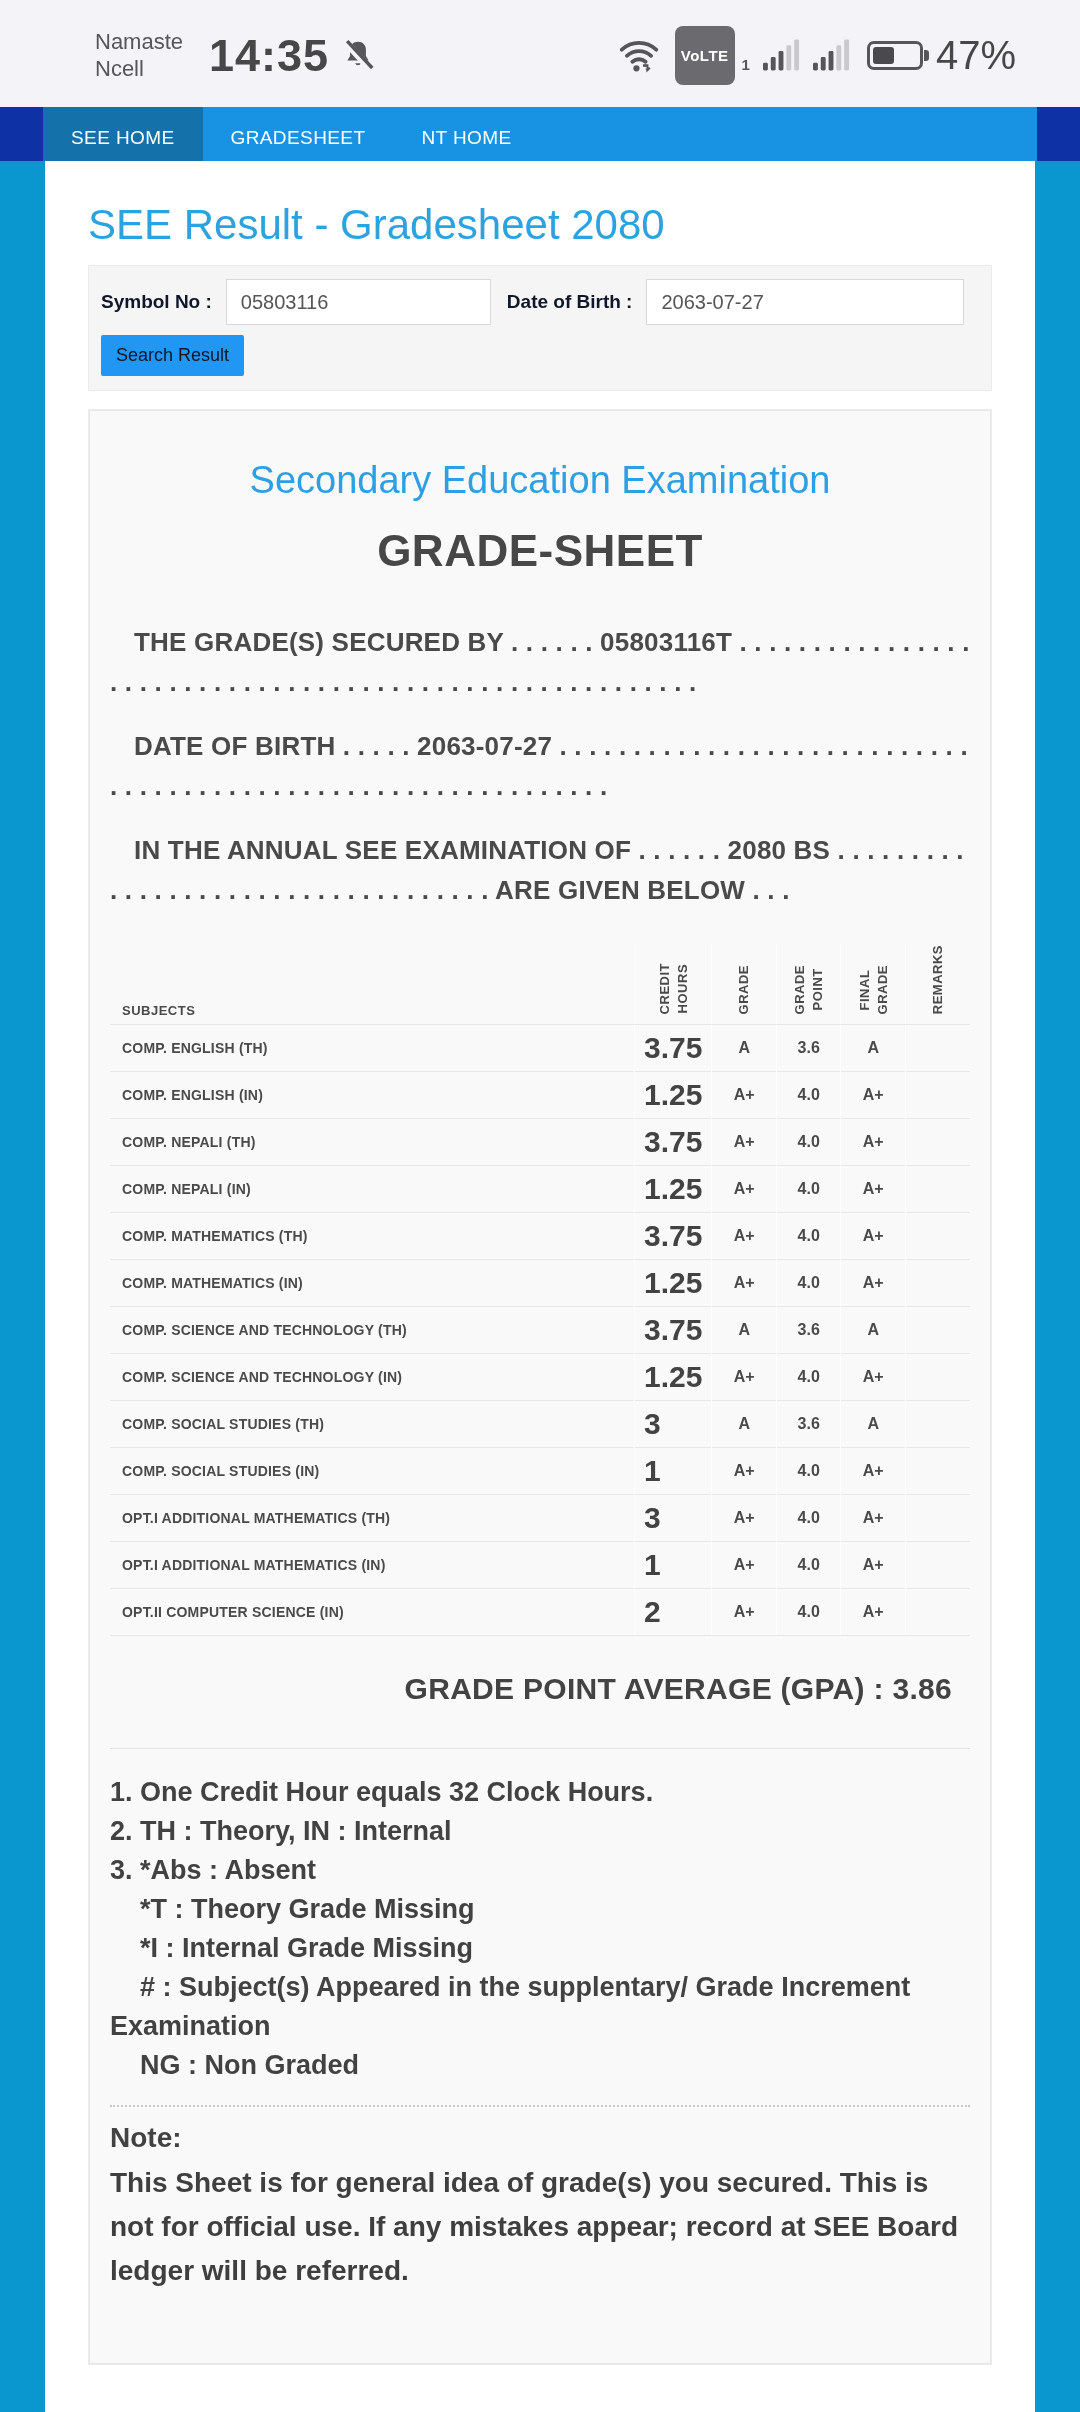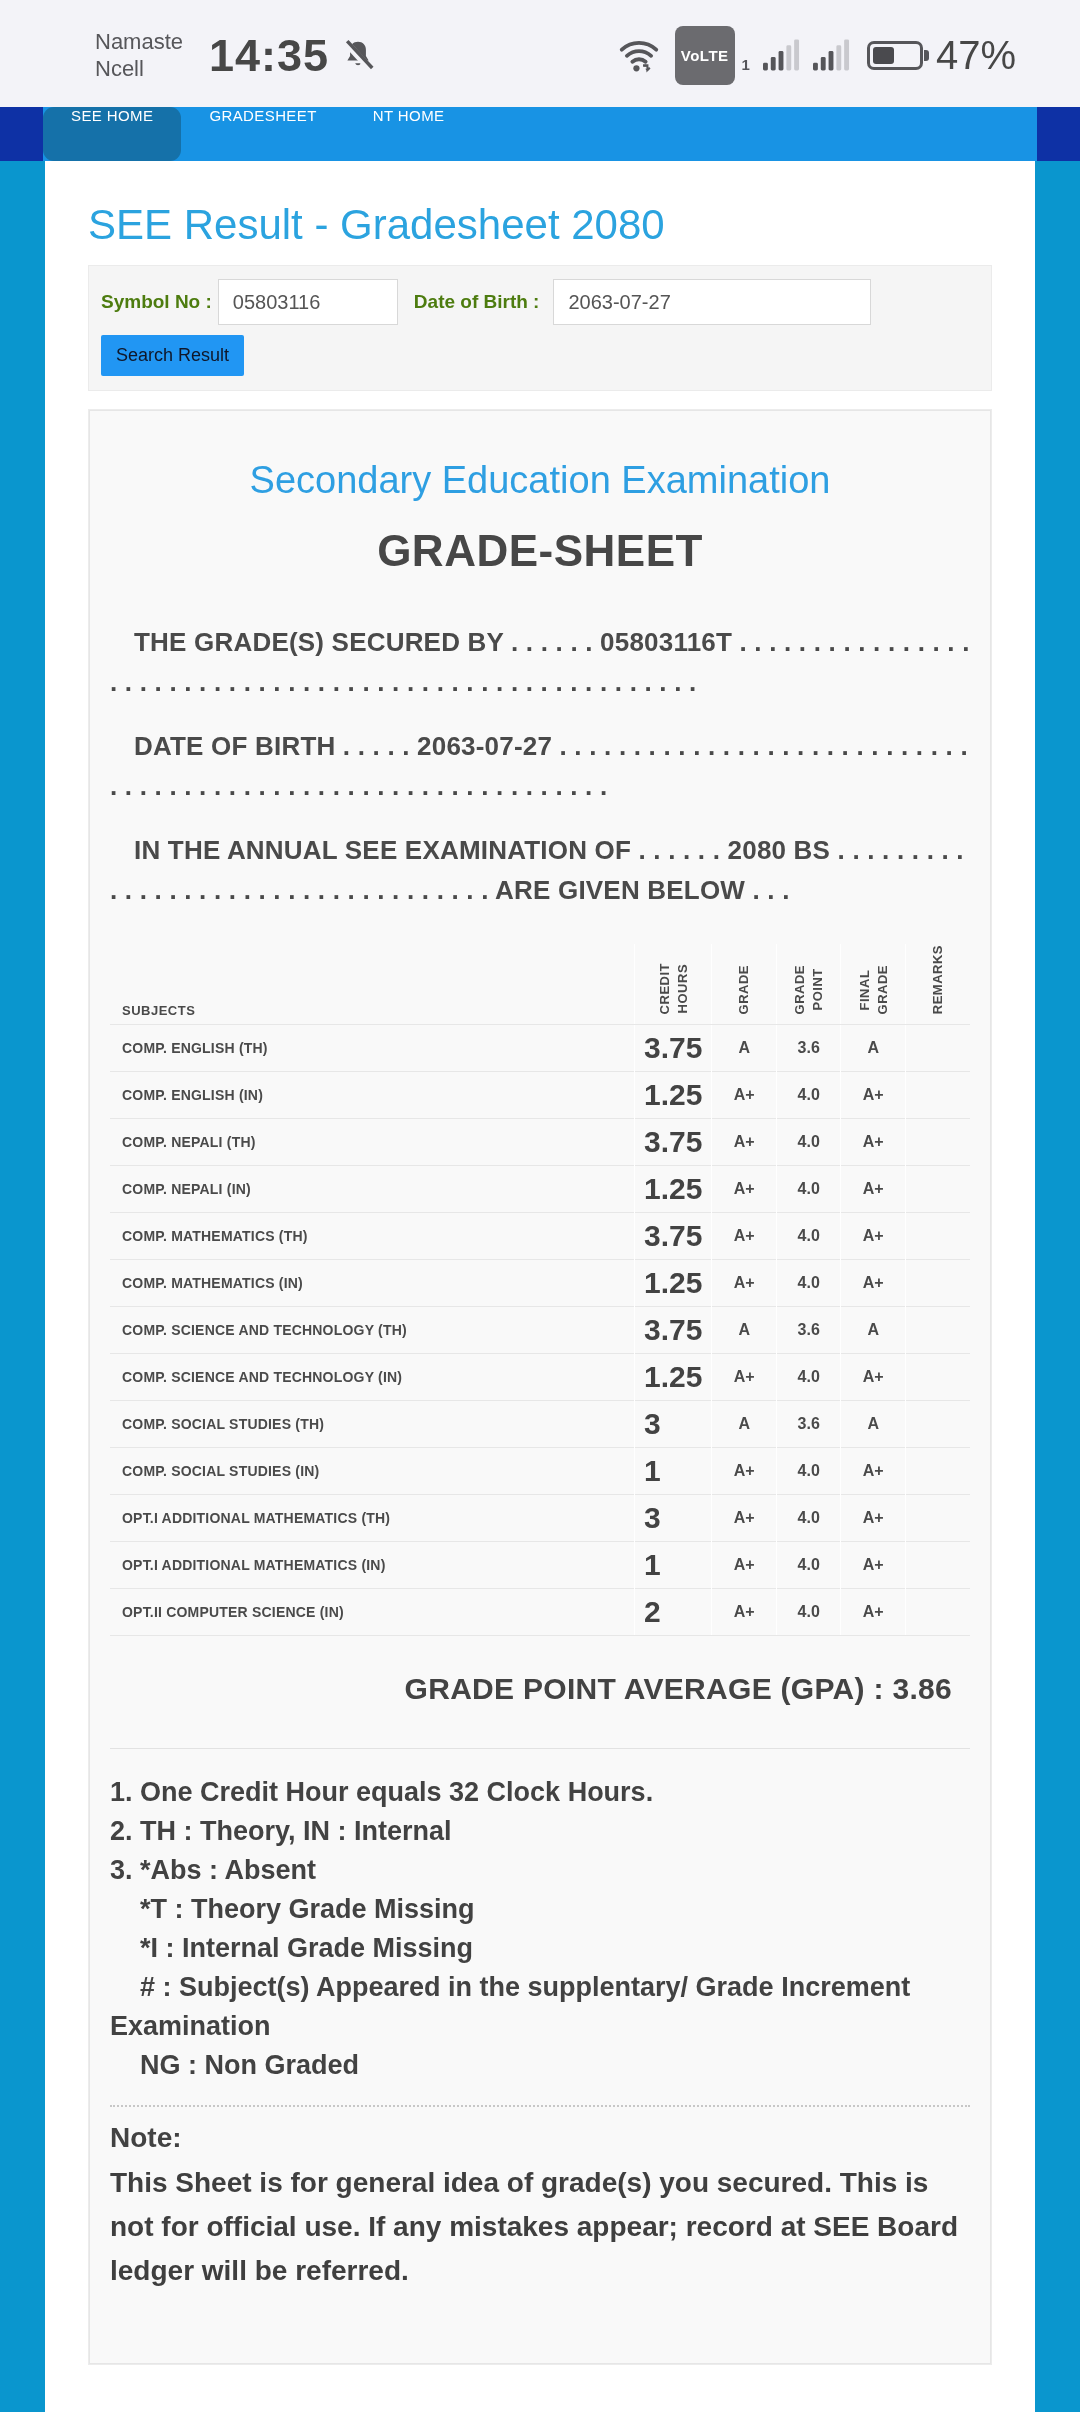--- a/index.html
+++ b/index.html
@@ -16,32 +16,32 @@
   .volte{background:#6B6B6F;color:#fff;font-size:15px;font-weight:700;padding:21px 6px;border-radius:8px;letter-spacing:.5px;}
   .volte-sub{font-size:15px;color:#55555A;font-weight:700;margin-left:-6px;position:relative;top:9px;}
   .battery{width:56px;height:29px;border:3px solid #56565A;border-radius:7px;position:relative;margin-left:4px;}
   .battery .fill{position:absolute;left:3px;top:3px;bottom:3px;width:21px;background:#4A4A4E;border-radius:3px;}
   .battery::after{content:'';position:absolute;right:-9px;top:6px;width:5px;height:11px;background:#56565A;border-radius:0 3px 3px 0;}
   .pct{font-size:40px;color:#474747;font-weight:500;}
 
   
   .navbar{position:absolute;top:107px;left:0;right:0;height:54px;background:var(--navy,#0E31A5);}
   .nav-inner{margin:0 43px;height:100%;background:var(--nav-blue,#1893E4);display:flex;align-items:stretch;}
-  .tab{padding:0 28px 0;font-size:15px;color:#fff;letter-spacing:.4px;cursor:pointer;border-radius:11px;}
+  .tab{padding:20px 28px 0;font-size:19px;color:#fff;letter-spacing:.4px;cursor:pointer;}
   .tab.active{background:var(--nav-active,#1571A9);}
 
   
   .page{position:absolute;top:161px;left:45px;right:45px;bottom:0;background:#fff;padding:0 43px;}
   .page-title{margin-top:40px;font-size:42px;font-weight:400;color:var(--title-blue,#2BA3DF);}
 
   .search-box{margin-top:16px;background:#F5F5F5;border:1px solid #EBEBEB;padding:13px 12px 14px;}
   .form-row{display:flex;align-items:center;}
-  .form-label{font-size:19px;font-weight:700;color:#4d7c0f;white-space:nowrap;}
+  .form-label{font-size:19px;font-weight:700;color:#0f172a;white-space:nowrap;}
   .inp{height:46px;border:1px solid #D8D8D8;background:#fff;font-size:20px;color:#555;padding:0 14px;outline:none;}
-  .inp.symbol{width:180px;margin-left:6px;}
+  .inp.symbol{width:265px;margin-left:14px;}
   .lab2{margin-left:16px;}
   .inp.dob{width:318px;margin-left:14px;}
   .btn-search{display:block;margin-top:10px;background:var(--button-blue,#2196F3);color:#0f172a;border:none;
     font-size:18px;padding:10px 15px;border-radius:2px;cursor:pointer;}
 
   
   .sheet-outer{margin-top:18px;background:#8b5cf6;border:1px solid #ECECEC;padding:0;}
   .sheet-inner{background:#F9F9F9;border:1px solid #E6E6E6;padding:48px 20px 70px;}
   .org-title{text-align:center;font-size:38px;color:var(--heading-blue,#2E9FE2);font-weight:400;}
   .doc-title{text-align:center;font-size:44px;font-weight:700;color:#474747;margin-top:24px;letter-spacing:.5px;}

